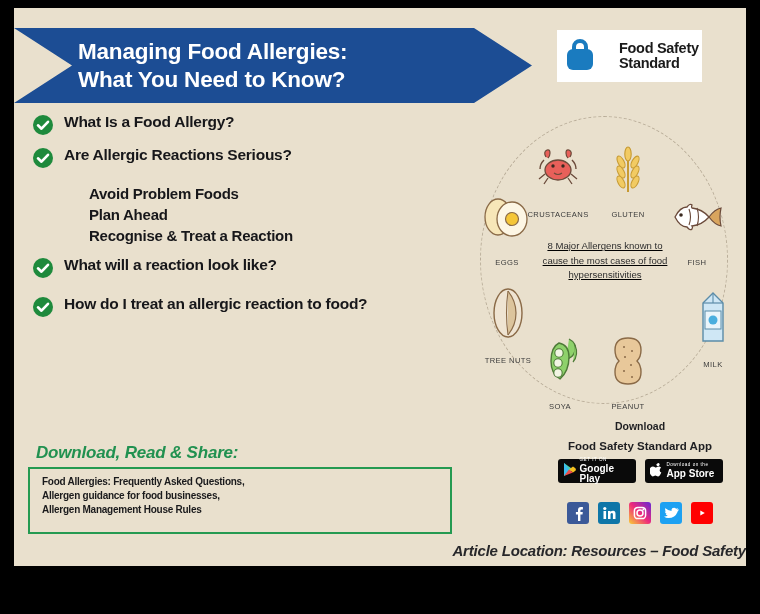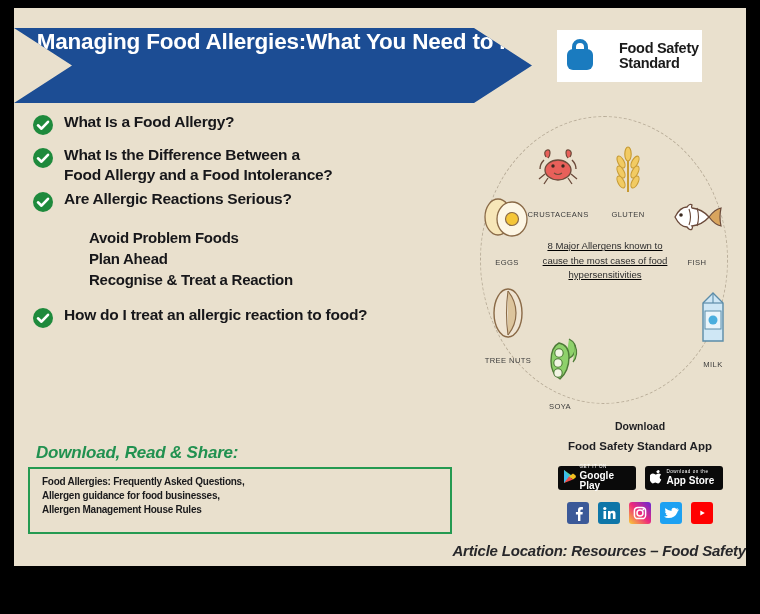--- a/index.html
+++ b/index.html
@@ -19,21 +19,21 @@
 
   
   #banner {
     position:absolute;
     left:0px; top:20px;
     width:518px; height:75px;
     background:#1c4d94;
     color:#ffffff;
     -webkit-clip-path: polygon(0 0, 460px 0, 518px 50%, 460px 100%, 0 100%, 58px 50%);
     clip-path: polygon(0 0, 460px 0, 518px 50%, 460px 100%, 0 100%, 58px 50%);
-    display:flex; flex-direction:row;
+    display:flex; flex-direction:column;
     justify-content:center;
     padding-left:64px;
   }
   #banner .tline {
     font-size:22.5px; font-weight:bold;
     letter-spacing:-0.2px; line-height:1.22;
     white-space:nowrap;
   }
 
   
@@ -131,21 +131,21 @@
     line-height:1.5; text-align:center;
   }
 
   
   #appdl {
     position:absolute; left:520px; top:412px;
     width:212px; text-align:center;
   }
   #appdl .h1 { font-size:10.5px; font-weight:bold; color:#1f1f22; }
   #appdl .h2 { font-size:11.5px; font-weight:bold; color:#1f1f22; margin-top:8px; }
-  #badges { display:flex; justify-content:center; gap:9px; margin-top:14px; }
+  #badges { display:flex; justify-content:center; gap:9px; margin-top:7px; }
   .badge {
     width:78px; height:24px; background:#0a0a0a;
     border-radius:3px; display:flex; align-items:center;
     gap:4px; padding:0 5px;
   }
   .badge .bt { text-align:left; line-height:1; color:#fff; }
   .badge .bt .small { font-size:4.6px; letter-spacing:0.5px; display:block; }
   .badge .bt .big { font-size:10px; font-weight:bold; display:block; margin-top:1px; }
 
   
@@ -182,47 +182,46 @@
     <div class="chk-row">
       <span class="mark">
         <svg width="22" height="22" viewBox="0 0 22 22">
             <circle cx="11" cy="11" r="10" fill="#1e8a3c"></circle>
             <path d="M6 11.3 L9.5 14.7 L16 7.8" fill="none" stroke="#fff" stroke-width="2.6" stroke-linecap="round" stroke-linejoin="round"></path>
           </svg>
       </span>
       <span class="ctext">What Is a Food Allergy?</span>
     </div>
 
+
     <div class="chk-row">
       <span class="mark">
         <svg width="22" height="22" viewBox="0 0 22 22">
             <circle cx="11" cy="11" r="10" fill="#1e8a3c"></circle>
             <path d="M6 11.3 L9.5 14.7 L16 7.8" fill="none" stroke="#fff" stroke-width="2.6" stroke-linecap="round" stroke-linejoin="round"></path>
           </svg>
       </span>
-      <span class="ctext" style="white-space:pre-line">What Is the Difference Between a
-Food Allergy and a Food Intolerance?</span>
-    </div>
+      <span class="ctext">Are Allergic Reactions Serious?</span>
+    </div>
+
+    <div class="gap-sm"></div>
+    <div class="sub-row">Avoid Problem Foods</div>
+    <div class="sub-row">Plan Ahead</div>
+    <div class="sub-row">Recognise &amp; Treat a Reaction</div>
+    <div class="gap-sm"></div>
 
     <div class="chk-row">
       <span class="mark">
         <svg width="22" height="22" viewBox="0 0 22 22">
             <circle cx="11" cy="11" r="10" fill="#1e8a3c"></circle>
             <path d="M6 11.3 L9.5 14.7 L16 7.8" fill="none" stroke="#fff" stroke-width="2.6" stroke-linecap="round" stroke-linejoin="round"></path>
           </svg>
       </span>
-      <span class="ctext">Are Allergic Reactions Serious?</span>
-    </div>
-
-    <div class="gap-sm"></div>
-    <div class="sub-row">Avoid Problem Foods</div>
-    <div class="sub-row">Plan Ahead</div>
-    <div class="sub-row">Recognise &amp; Treat a Reaction</div>
-    <div class="gap-sm"></div>
-
+      <span class="ctext">What will a reaction look like?</span>
+    </div>
 
     <div style="height:6px"></div>
 
     <div class="chk-row">
       <span class="mark">
         <svg width="22" height="22" viewBox="0 0 22 22">
             <circle cx="11" cy="11" r="10" fill="#1e8a3c"></circle>
             <path d="M6 11.3 L9.5 14.7 L16 7.8" fill="none" stroke="#fff" stroke-width="2.6" stroke-linecap="round" stroke-linejoin="round"></path>
           </svg>
       </span>
@@ -295,20 +294,36 @@
           <path d="M7 14 L17 4 L27 14 V52 H7 Z" fill="#cfe7f5" stroke="#5b8ca8" stroke-width="1.4"></path>
           <path d="M7 14 H27" stroke="#5b8ca8" stroke-width="1.2"></path>
           <path d="M17 4 V14" stroke="#5b8ca8" stroke-width="1.1"></path>
           <rect x="9" y="22" width="16" height="18" fill="#eaf5fb" stroke="#5b8ca8" stroke-width="1"></rect>
           <circle cx="17" cy="31" r="4.5" fill="#4aaede"></circle>
         </svg>
       </div>
       <div class="lbl">MILK</div>
     </div>
 
+    <div class="allergen" style="left:113px; top:218px;">
+      <div class="glyph">
+        <svg width="36" height="52" viewBox="0 0 36 52">
+          <path d="M18 3 q13 0 13 12 q0 7 -4 11 q4 4 4 11 q0 12 -13 12 q-13 0 -13 -12 q0 -7 4 -11 q-4 -4 -4 -11 q0 -12 13 -12 z" fill="#e8c89a" stroke="#8a6a47" stroke-width="1.4"></path>
+          <g fill="#8a6a47">
+            <circle cx="14" cy="12" r="1"></circle>
+              <circle cx="22" cy="16" r="1"></circle>
+            <circle cx="15" cy="22" r="1"></circle>
+              <circle cx="21" cy="30" r="1"></circle>
+            <circle cx="14" cy="36" r="1"></circle>
+              <circle cx="22" cy="42" r="1"></circle>
+          </g>
+        </svg>
+      </div>
+      <div class="lbl">PEANUT</div>
+    </div>
 
     <div class="allergen" style="left:45px; top:218px;">
       <div class="glyph">
         <svg width="42" height="52" viewBox="0 0 42 52">
           <path d="M30 4 q8 4 6 12 q-2 7 -9 8" fill="#8ed16b" stroke="#4e7a38" stroke-width="1.3"></path>
           <path d="M36 10 q4 10 -2 17" fill="#8ed16b" stroke="#4e7a38" stroke-width="1.2"></path>
           <path d="M20 8 q10 2 10 14 q0 14 -9 22 q-9 -5 -9 -18 q0 -14 8 -18 z" fill="#8ed16b" stroke="#4e7a38" stroke-width="1.4"></path>
           <circle cx="20" cy="18" r="4.2" fill="#f2f5e3" stroke="#4e7a38" stroke-width="1.1"></circle>
           <circle cx="19" cy="28" r="4.2" fill="#f2f5e3" stroke="#4e7a38" stroke-width="1.1"></circle>
           <circle cx="19" cy="38" r="4.2" fill="#f2f5e3" stroke="#4e7a38" stroke-width="1.1"></circle>

